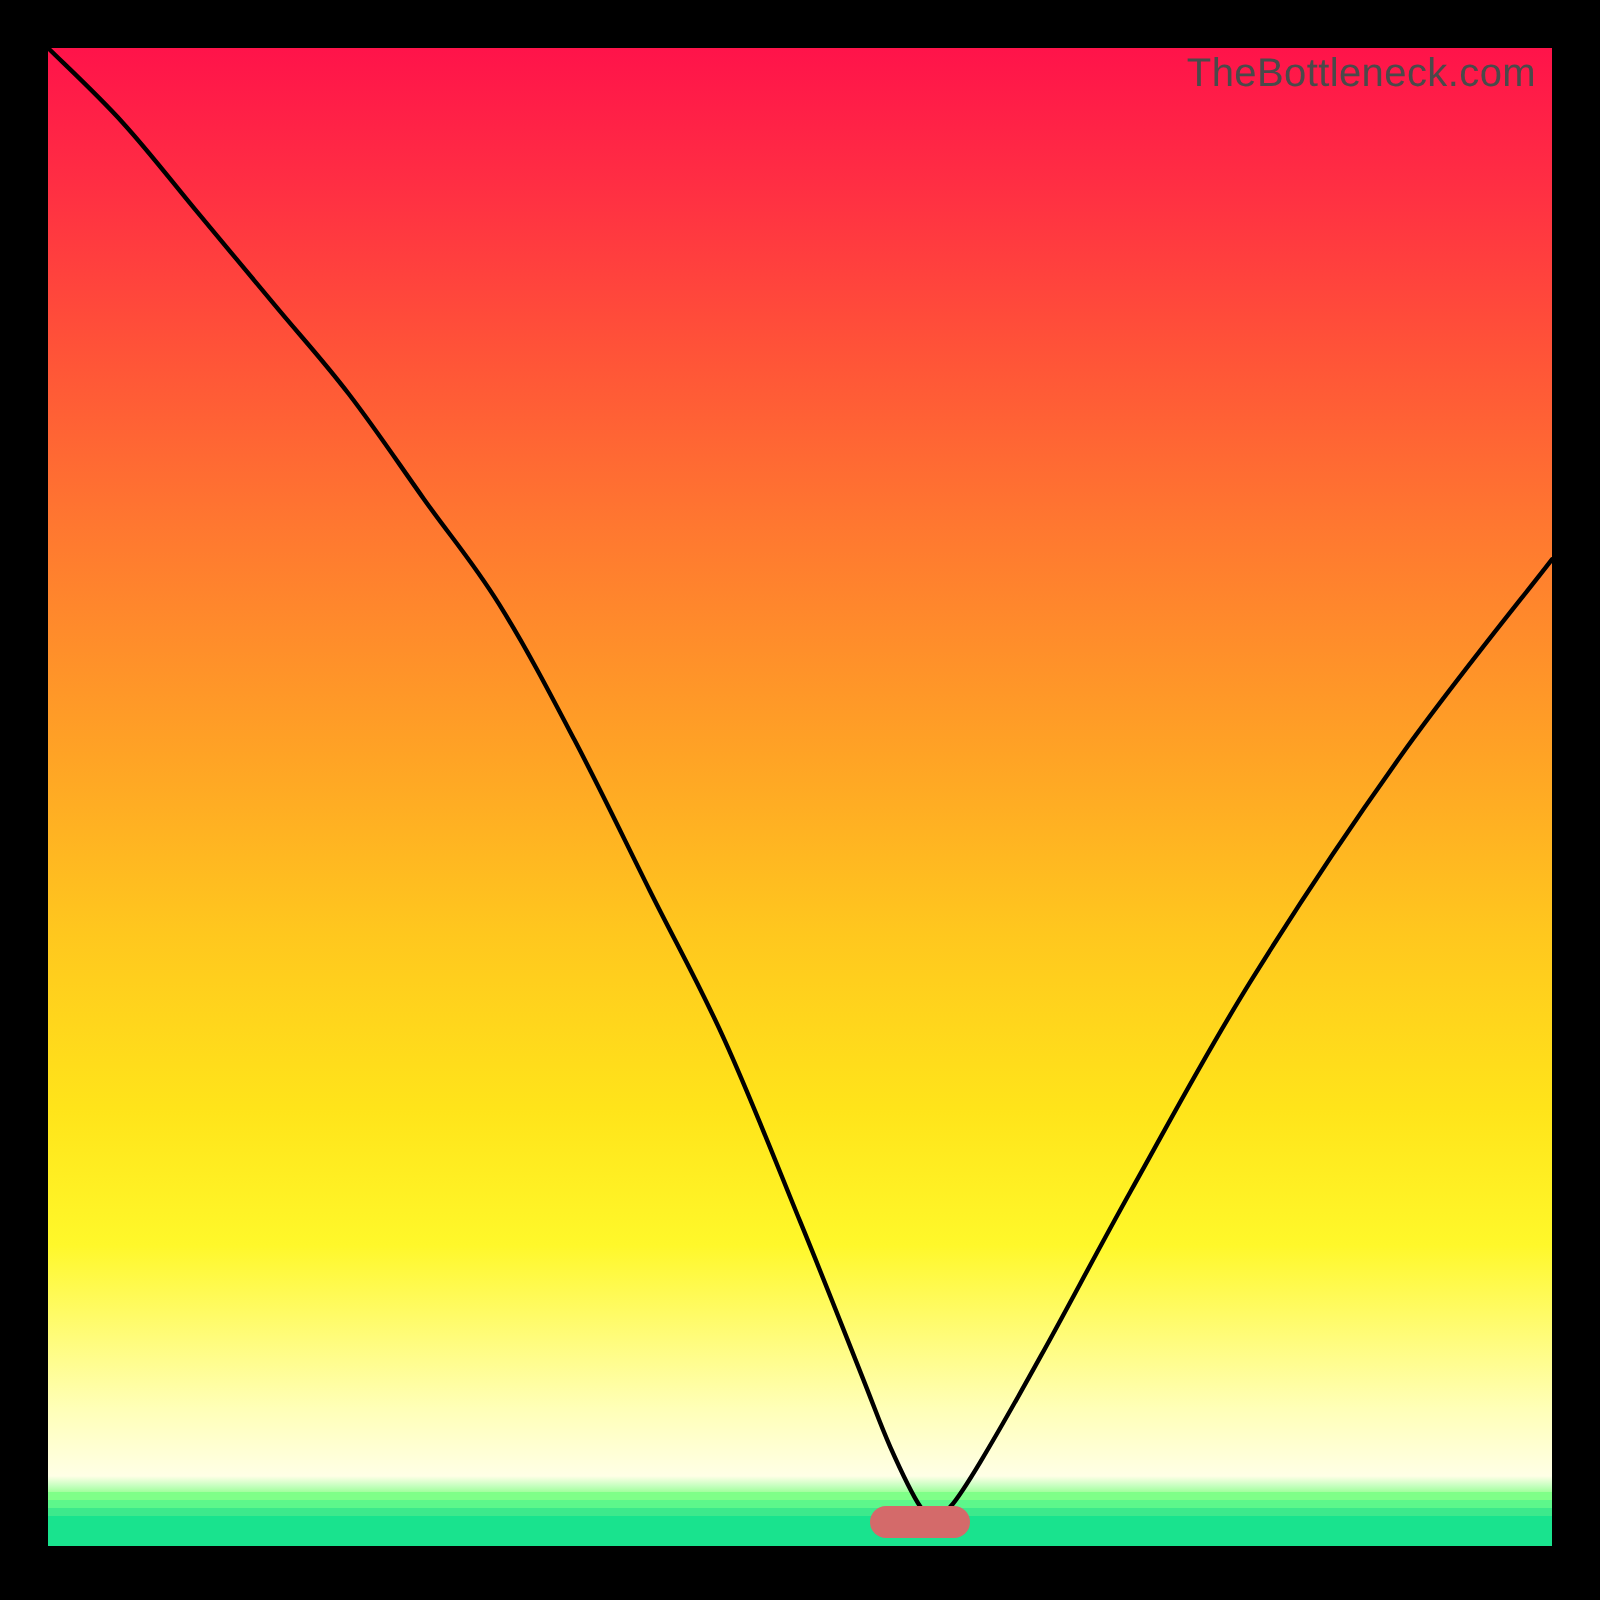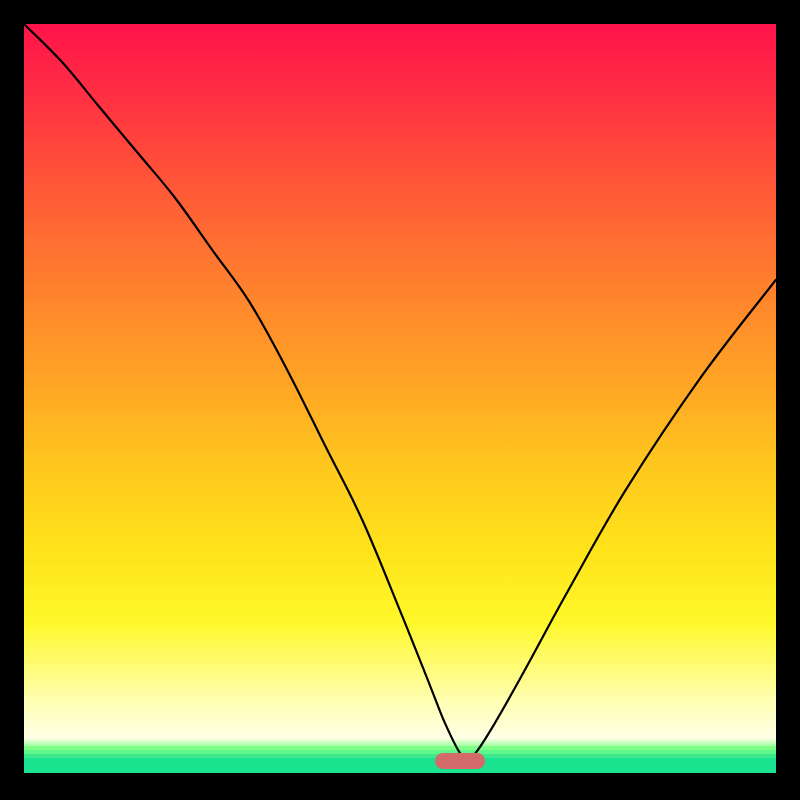--- a/index.html
+++ b/index.html
@@ -138,14 +138,15 @@
     <div class="green-band-4"></div>
 
     <svg class="curve" viewBox="0 0 752 752" preserveAspectRatio="none">
       <path d="M 0.0 0.0 C 6.8 6.8, 24.1 22.7, 37.6 37.6 C 51.1 52.5, 61.7 66.5, 75.2 82.7 C 88.7 99.0, 99.3 111.6, 112.8 127.8 C 126.3 144.1, 136.9 155.4, 150.4 173.0 C 163.9 190.6, 174.5 206.6, 188.0 225.6 C 201.5 244.6, 212.1 256.6, 225.6 278.2 C 239.1 299.9, 249.7 320.2, 263.2 345.9 C 276.7 371.6, 287.3 394.0, 300.8 421.1 C 314.3 448.2, 324.9 466.5, 338.4 496.3 C 351.9 526.1, 363.8 556.8, 376.0 586.6 C 388.2 616.3, 398.0 641.5, 406.1 661.8 C 414.2 682.1, 415.7 687.2, 421.1 699.4 C 426.5 711.5, 432.1 723.3, 436.2 729.4 C 440.2 735.5, 441.0 733.2, 443.7 733.2 C 446.4 733.2, 447.1 734.2, 451.2 729.4 C 455.3 724.7, 458.1 720.4, 466.2 706.9 C 474.4 693.3, 482.8 678.6, 496.3 654.2 C 509.9 629.9, 522.5 605.4, 541.4 571.5 C 560.4 537.7, 577.2 505.5, 601.6 466.2 C 626.0 427.0, 649.7 391.3, 676.8 353.4 C 703.9 315.5, 738.5 273.3, 752.0 255.7"></path>
     </svg>
 
     <div class="marker" style="left: 411.16px; top: 728.96px;"></div>
 
     <div class="baseline"></div>
 
+    <div class="attribution">TheBottleneck.com</div>
   </div>
 </div>
 
 </body></html>

